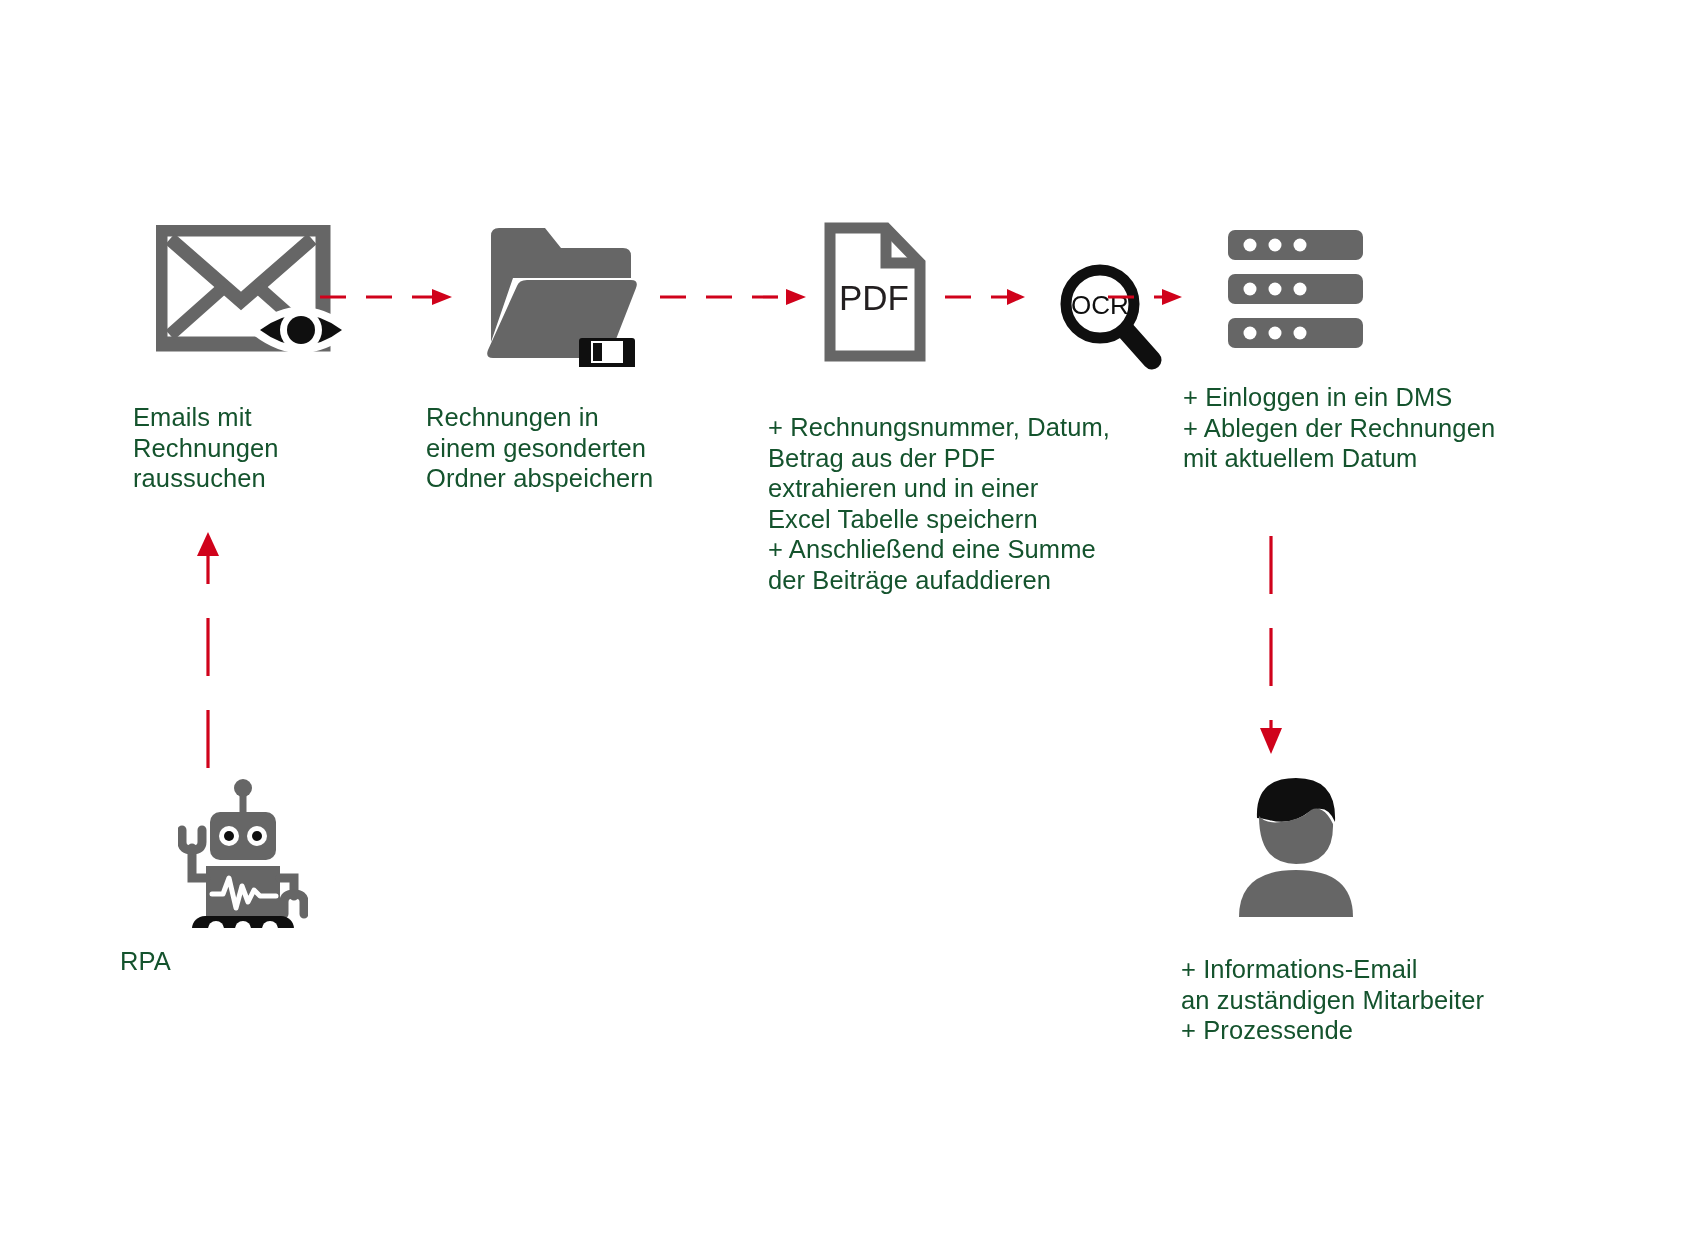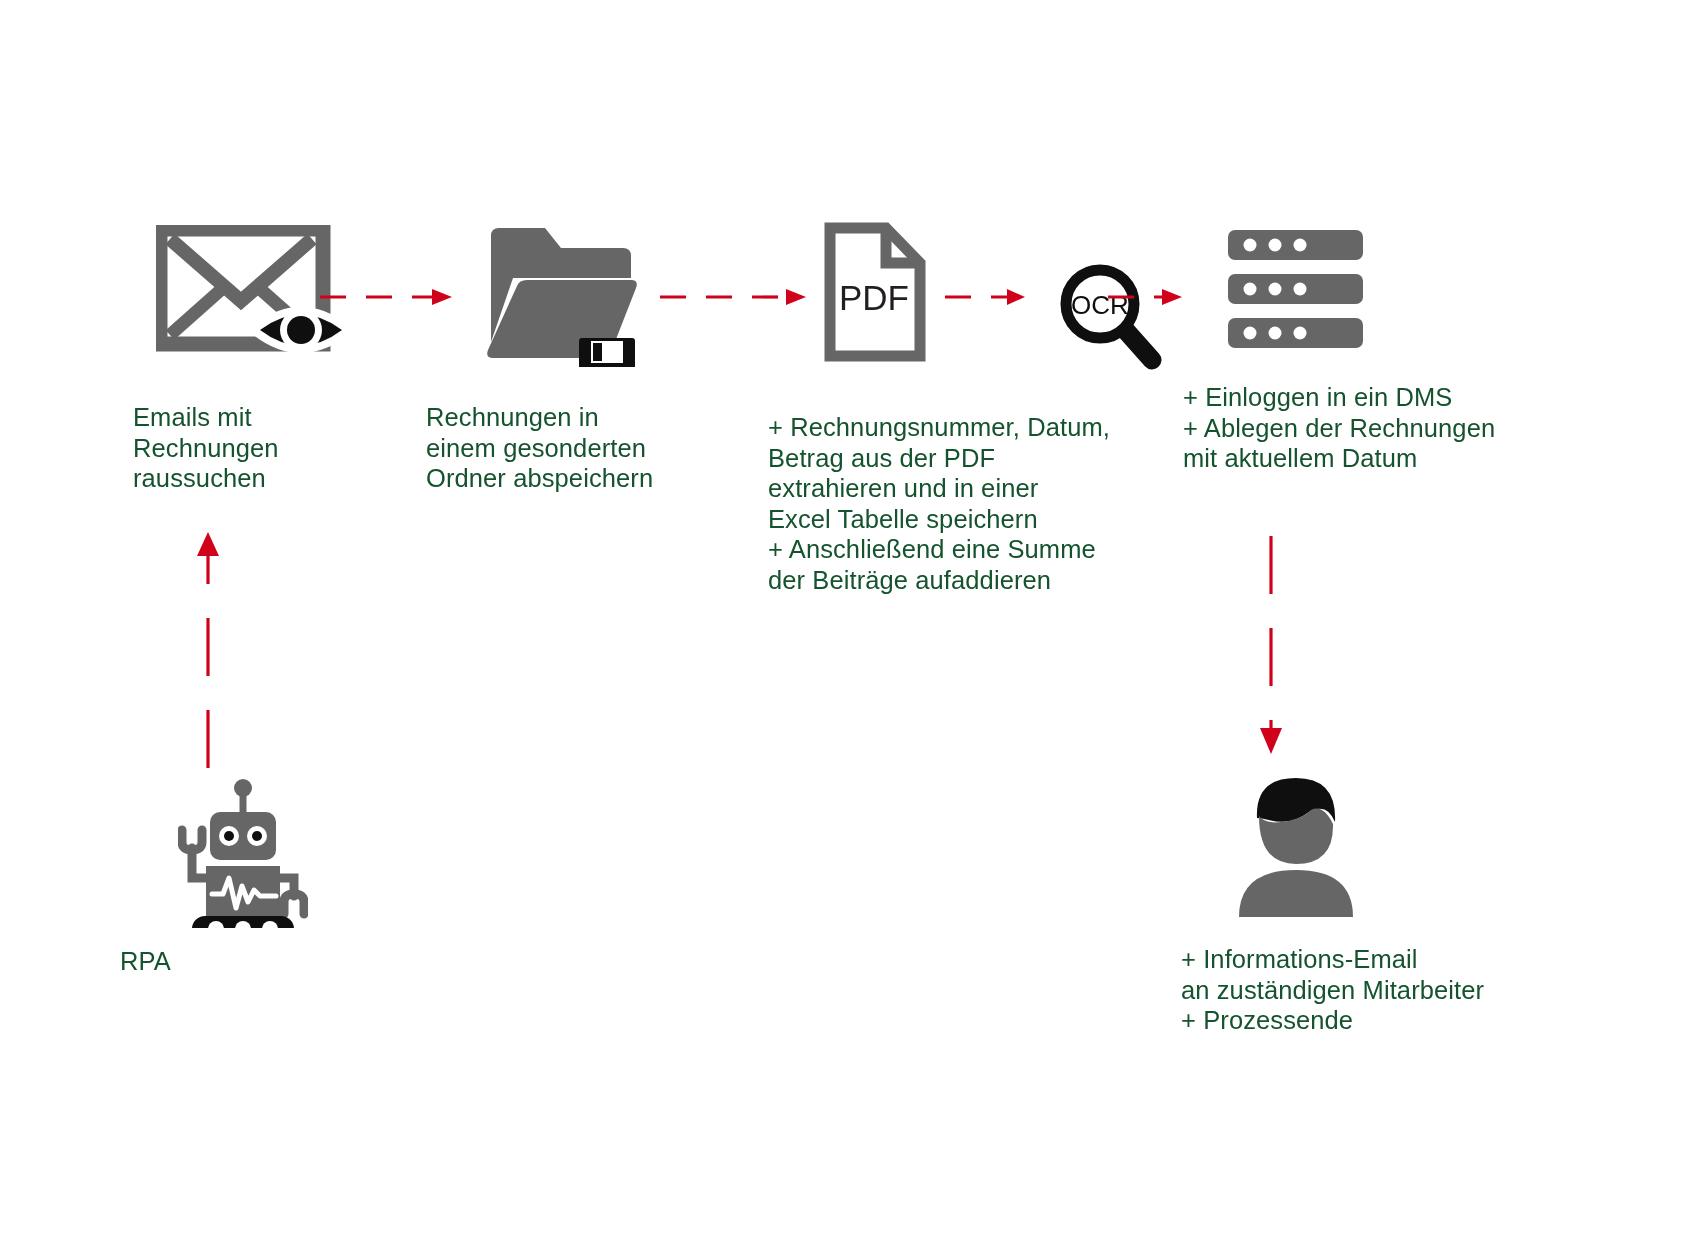--- a/index.html
+++ b/index.html
@@ -180,21 +180,21 @@
     <span class="icon-wrap">
       <svg width="130" height="145" viewBox="0 0 130 145" aria-hidden="true">
 
         <path d="M 26 46 Q 24 6 65 6 Q 106 6 104 50 Q 96 30 78 40 Q 60 54 38 48 Q 30 46 26 46 Z" fill="#0f0f0f"></path>
 
         <path d="M 28 44 Q 34 52 50 50 Q 70 48 80 38 Q 92 32 102 52 Q 103 92 65 92 Q 28 92 28 44 Z" fill="#666666"></path>
 
         <path d="M 8 145 Q 8 98 65 98 Q 122 98 122 145 Z" fill="#666666"></path>
       </svg>
     </span>
-    <div class="caption" style="left:-27px; top:172px; width:400px;">+ Informations-Email
+    <div class="caption" style="left:-27px; top:182px; width:400px;">+ Informations-Email
 an zuständigen Mitarbeiter
 + Prozessende</div>
   </div>
 
   <svg class="arrow-svg" style="left:320px; top:285px;" width="140" height="24">
     <line x1="0" y1="12" x2="112" y2="12" stroke="#d0021b" stroke-width="3.2" stroke-dasharray="26 20"></line>
     <path d="M 112 4 L 132 12 L 112 20 Z" fill="#d0021b"></path>
   </svg>
 
   <svg class="arrow-svg" style="left:660px; top:285px;" width="155" height="24">

